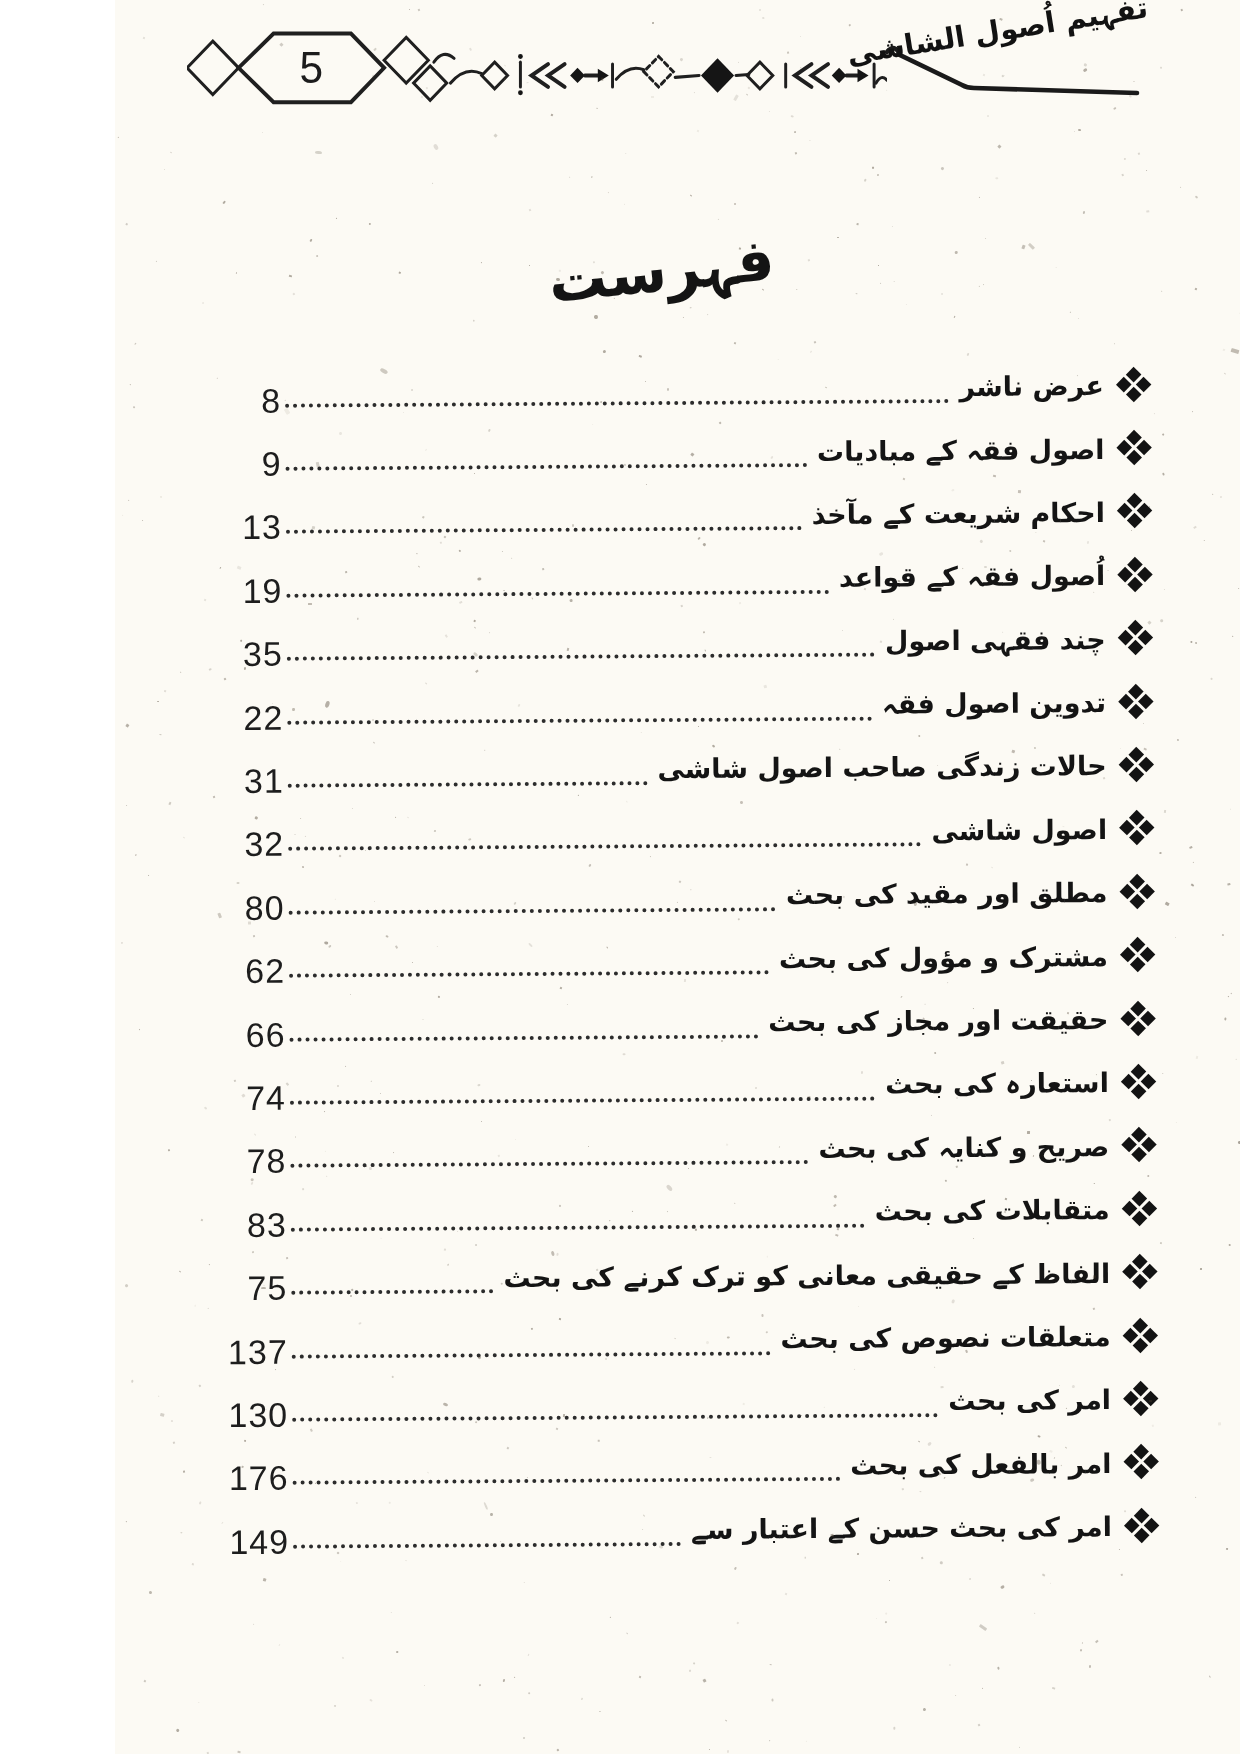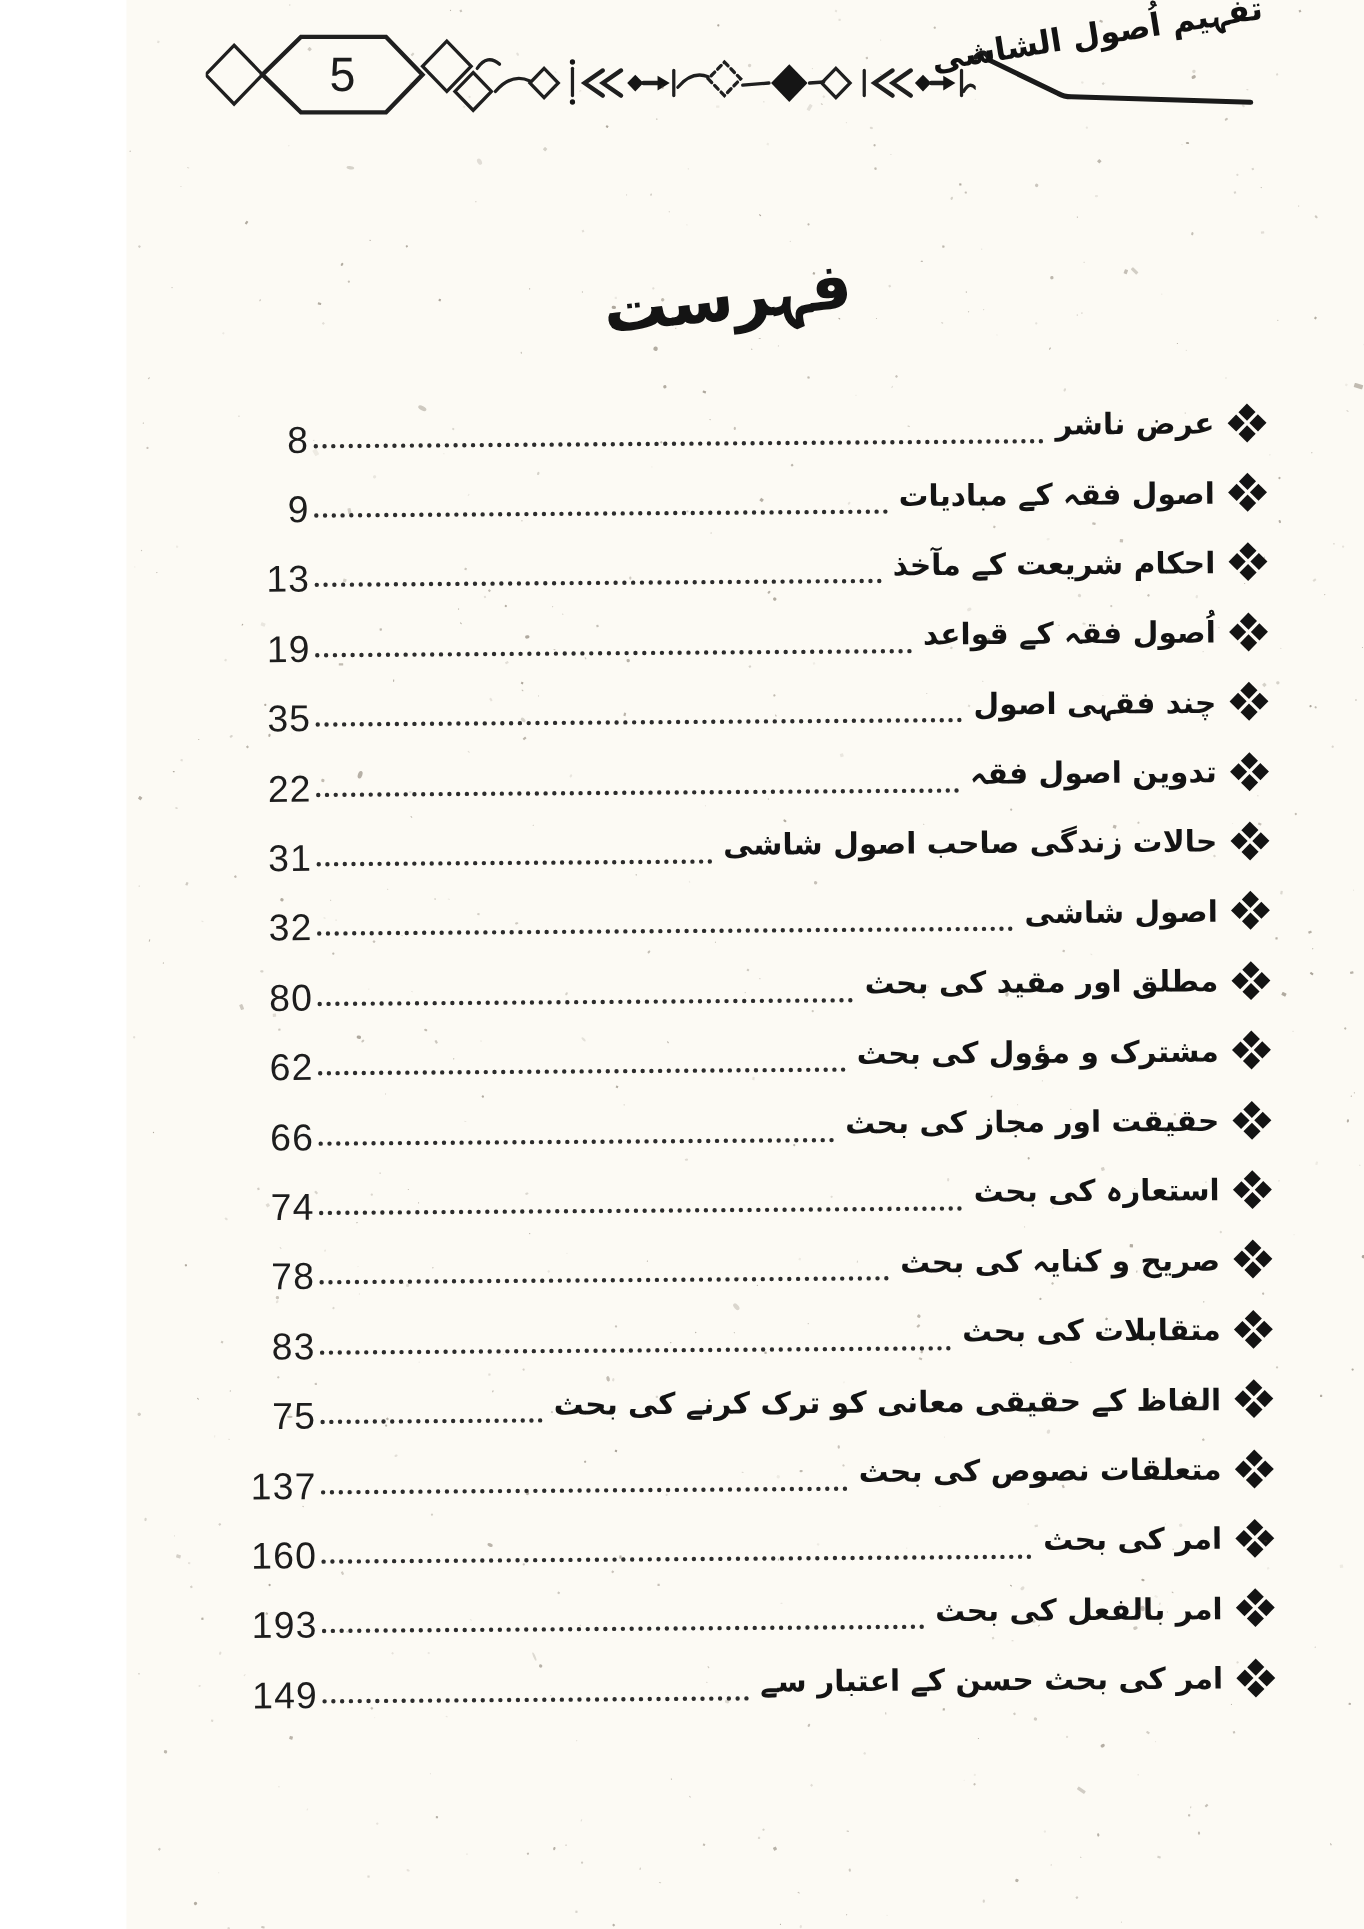--- a/index.html
+++ b/index.html
@@ -297,32 +297,32 @@
     </div>
       <div class="row">
       <span class="bullet">
         <b></b>
           <b></b>
           <b></b>
           <b></b>
       </span>
       <span class="etitle">امر کی بحث</span>
       <span class="leader"></span>
-      <span class="pnum">160</span>
+      <span class="pnum">130</span>
     </div>
       <div class="row">
       <span class="bullet">
         <b></b>
           <b></b>
           <b></b>
           <b></b>
       </span>
       <span class="etitle">امر بالفعل کی بحث</span>
       <span class="leader"></span>
-      <span class="pnum">193</span>
+      <span class="pnum">176</span>
     </div>
       <div class="row">
       <span class="bullet">
         <b></b>
           <b></b>
           <b></b>
           <b></b>
       </span>
       <span class="etitle">امر کی بحث حسن کے اعتبار سے</span>
       <span class="leader"></span>

